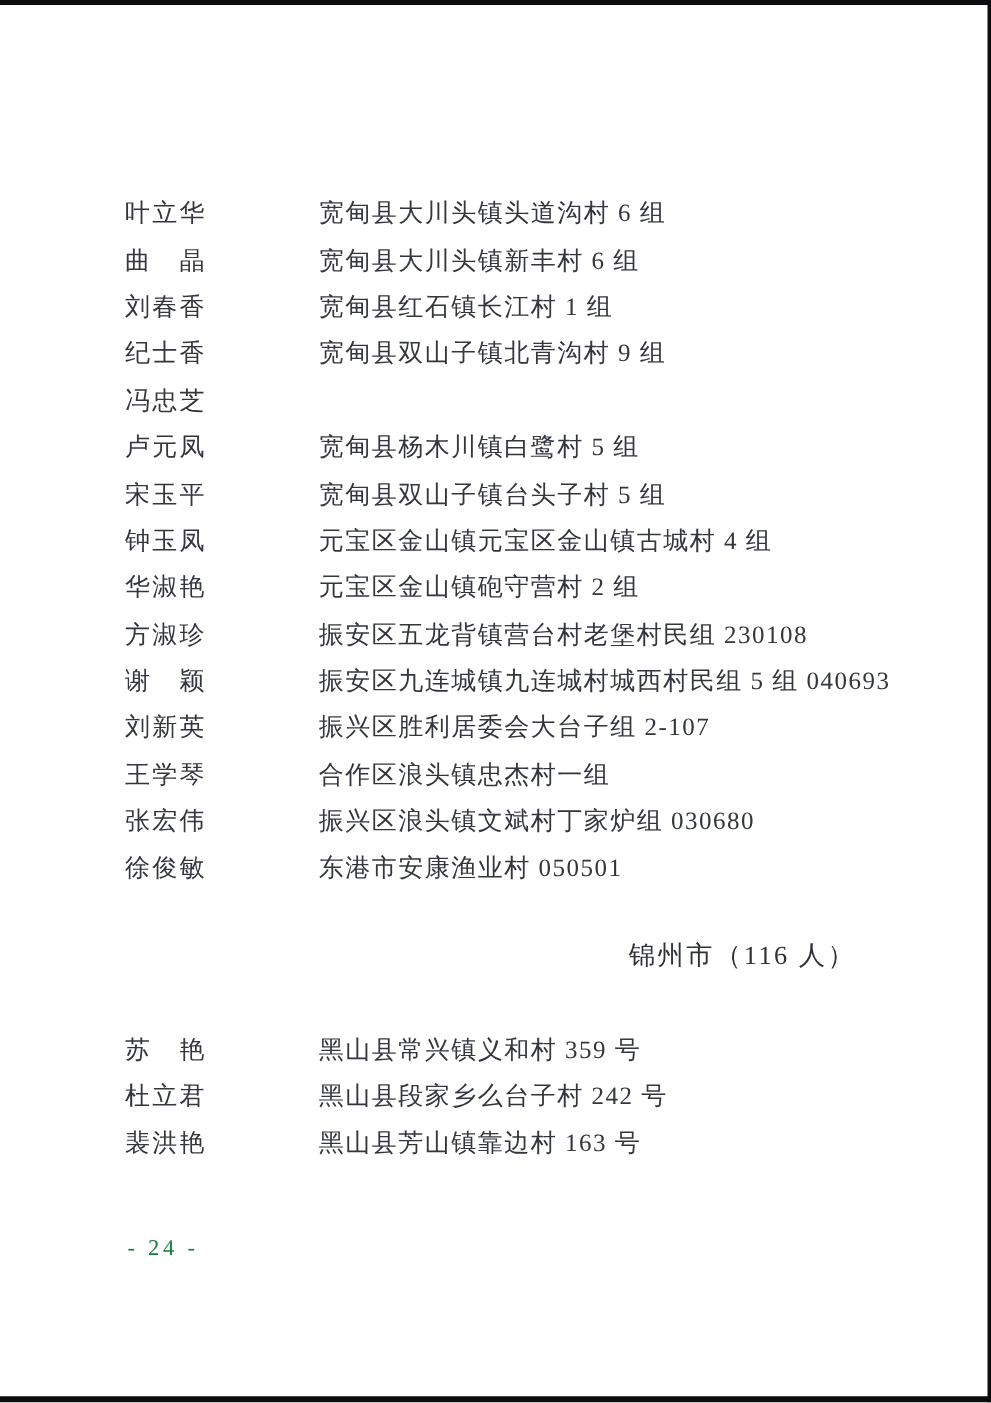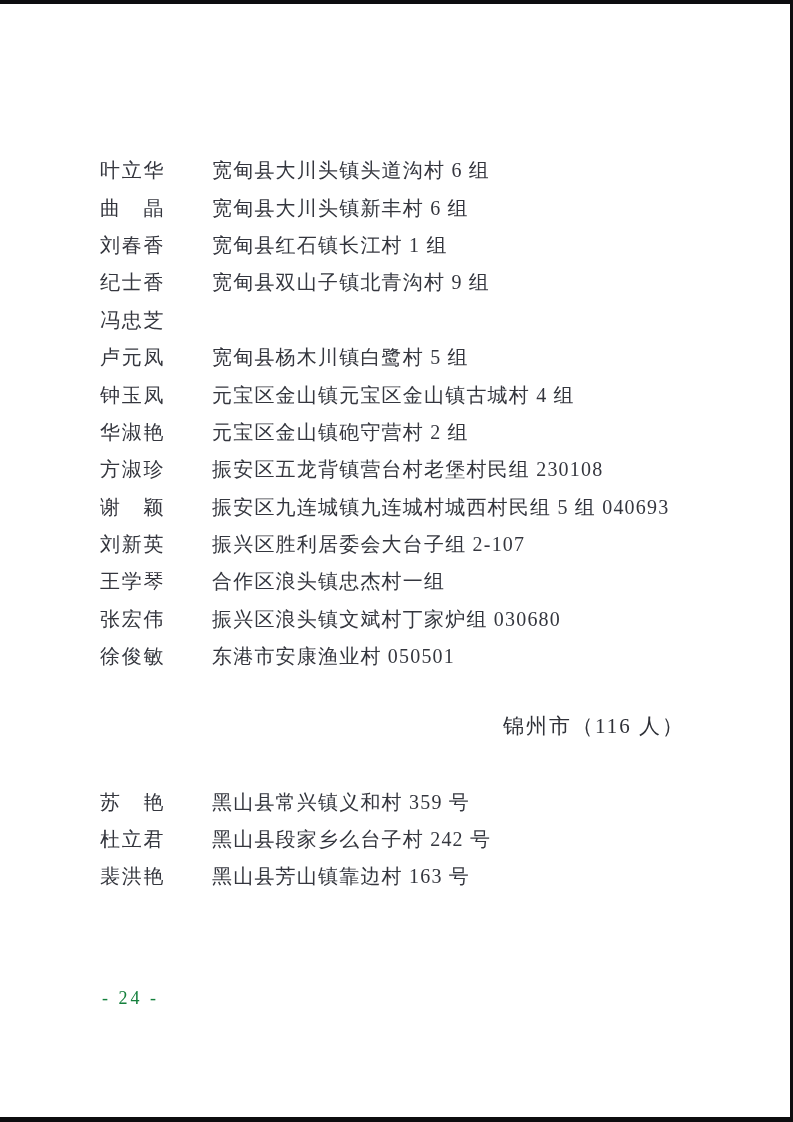--- a/index.html
+++ b/index.html
@@ -21,32 +21,33 @@
   .content {
     position: absolute;
     left: 100px;
     top: 152px;
     width: 600px;
   }
   .row {
     display: flex;
     align-items: center;
     height: 37.4px;
+    gap: 13px;
   }
   .name {
     display: inline-block;
     width: 66px;
     flex-shrink: 0;
     font-size: 20px;
     letter-spacing: 1.8px;
     white-space: nowrap;
     color: #34363e;
   }
   .addr {
-    margin-left: 46px;
+    margin-left: 76px;
     font-size: 20px;
     letter-spacing: 1.2px;
     white-space: nowrap;
     color: #34363e;
   }
   .heading {
     margin-top: 33px;
     margin-bottom: 38px;
     height: 37px;
     line-height: 37px;
@@ -92,20 +93,24 @@
           <span class="addr">宽甸县双山子镇北青沟村 9 组</span>
         </div>
         <div class="row">
           <span class="name">冯忠芝</span>
         </div>
         <div class="row">
           <span class="name">卢元凤</span>
           <span class="addr">宽甸县杨木川镇白鹭村 5 组</span>
         </div>
         <div class="row">
+          <span class="name">宋玉平</span>
+          <span class="addr">宽甸县双山子镇台头子村 5 组</span>
+        </div>
+        <div class="row">
           <span class="name">钟玉凤</span>
           <span class="addr">元宝区金山镇元宝区金山镇古城村 4 组</span>
         </div>
         <div class="row">
           <span class="name">华淑艳</span>
           <span class="addr">元宝区金山镇砲守营村 2 组</span>
         </div>
         <div class="row">
           <span class="name">方淑珍</span>
           <span class="addr">振安区五龙背镇营台村老堡村民组 230108</span>

